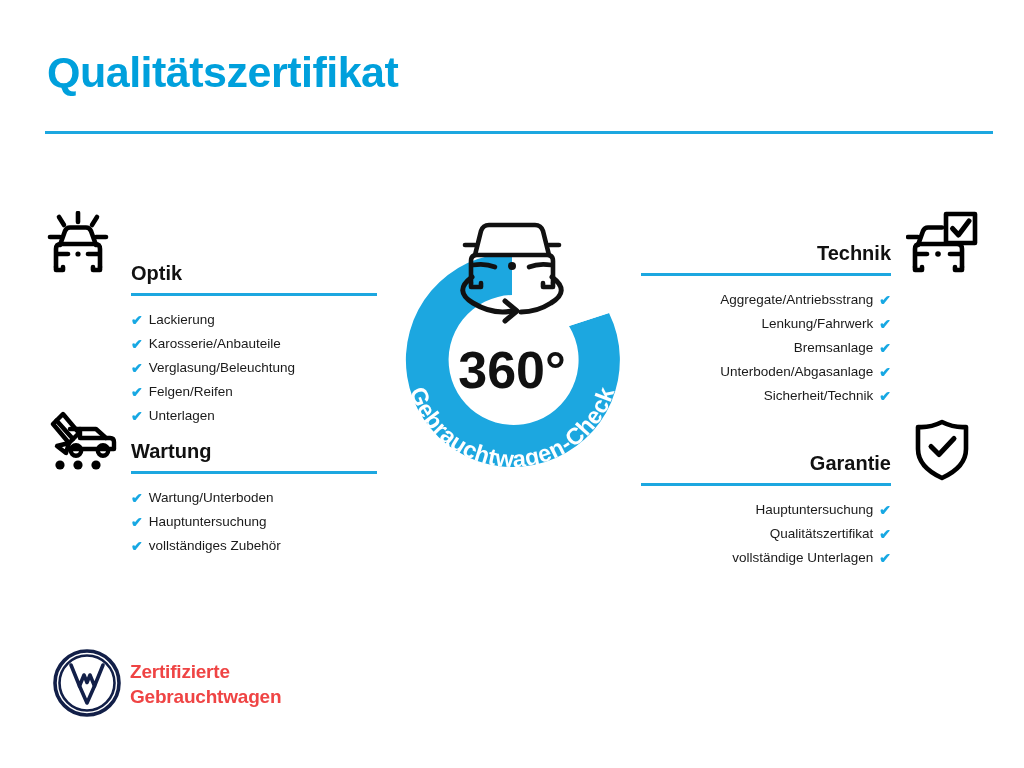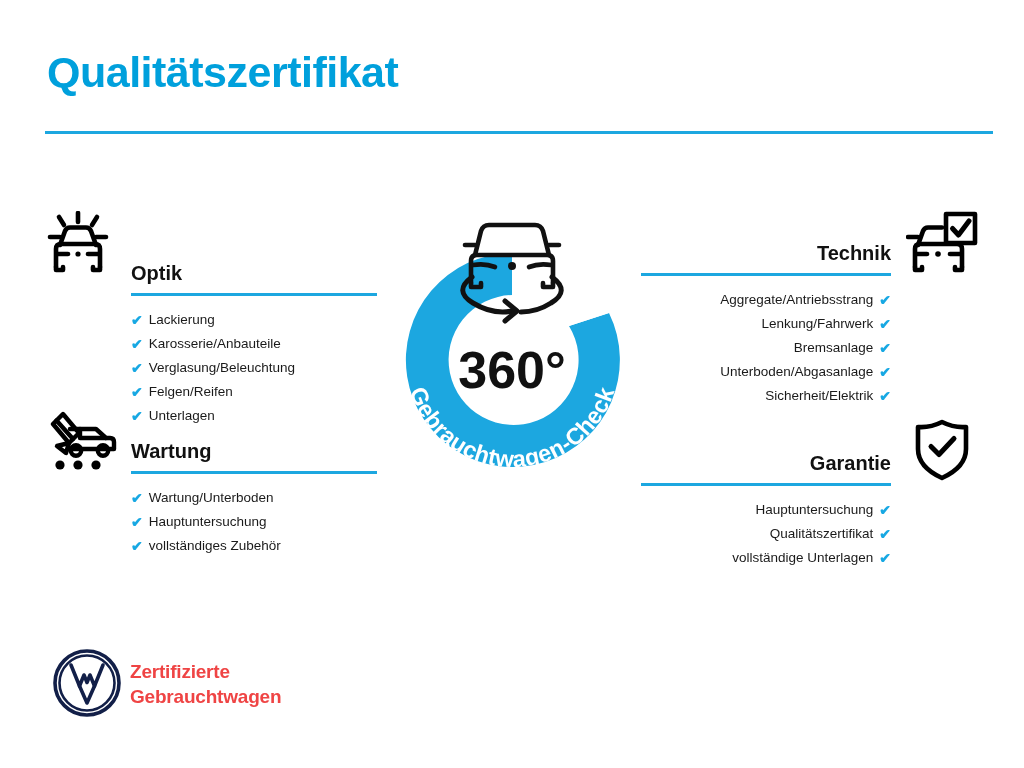--- a/index.html
+++ b/index.html
@@ -273,21 +273,21 @@
       </li>
     <li>
         <span>Bremsanlage</span>
         <span class="check">✔</span>
       </li>
     <li>
         <span>Unterboden/Abgasanlage</span>
         <span class="check">✔</span>
       </li>
     <li>
-        <span>Sicherheit/Elektrik</span>
+        <span>Sicherheit/Technik</span>
         <span class="check">✔</span>
       </li>
   </ul>
 </div>
 
 <div class="section col-right" id="sec-garantie">
   <div class="section-head">
     <div class="section-title">Garantie</div>
     <div class="section-rule"></div>
   </div>

